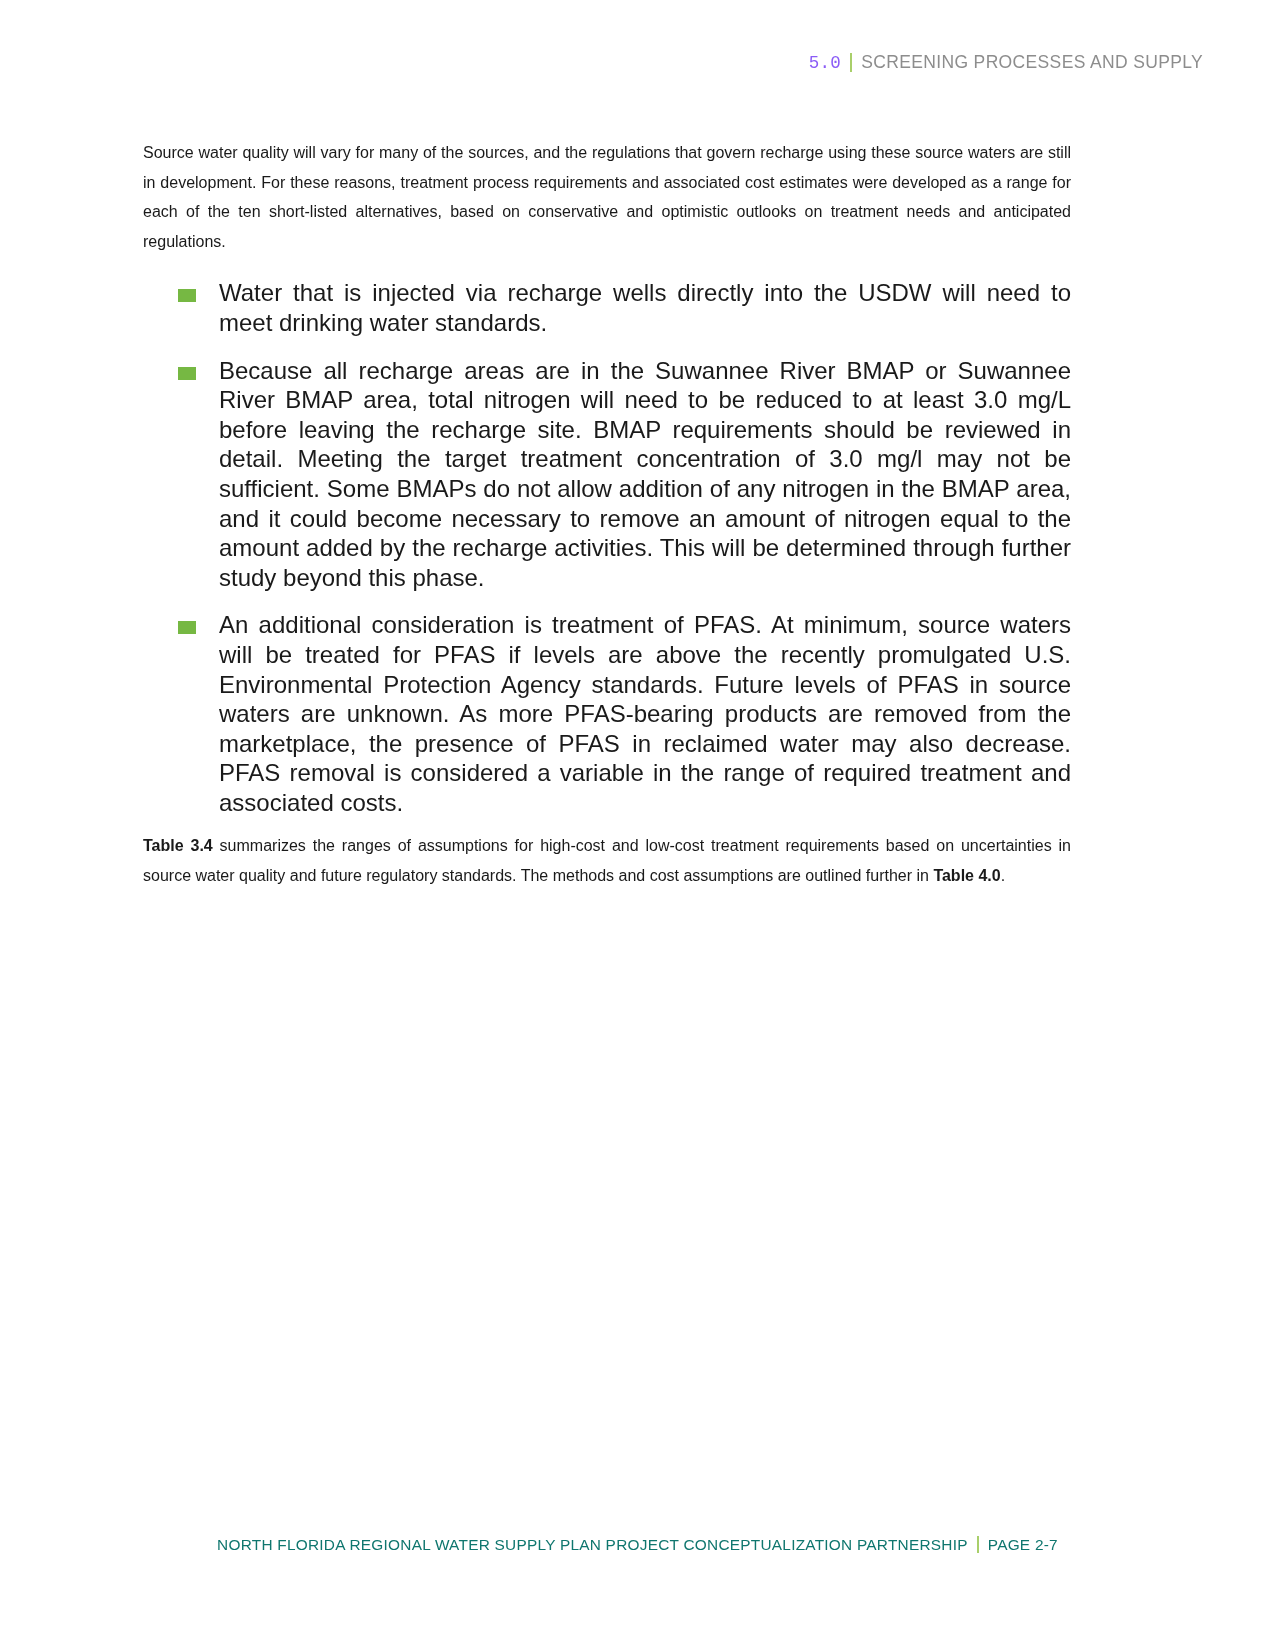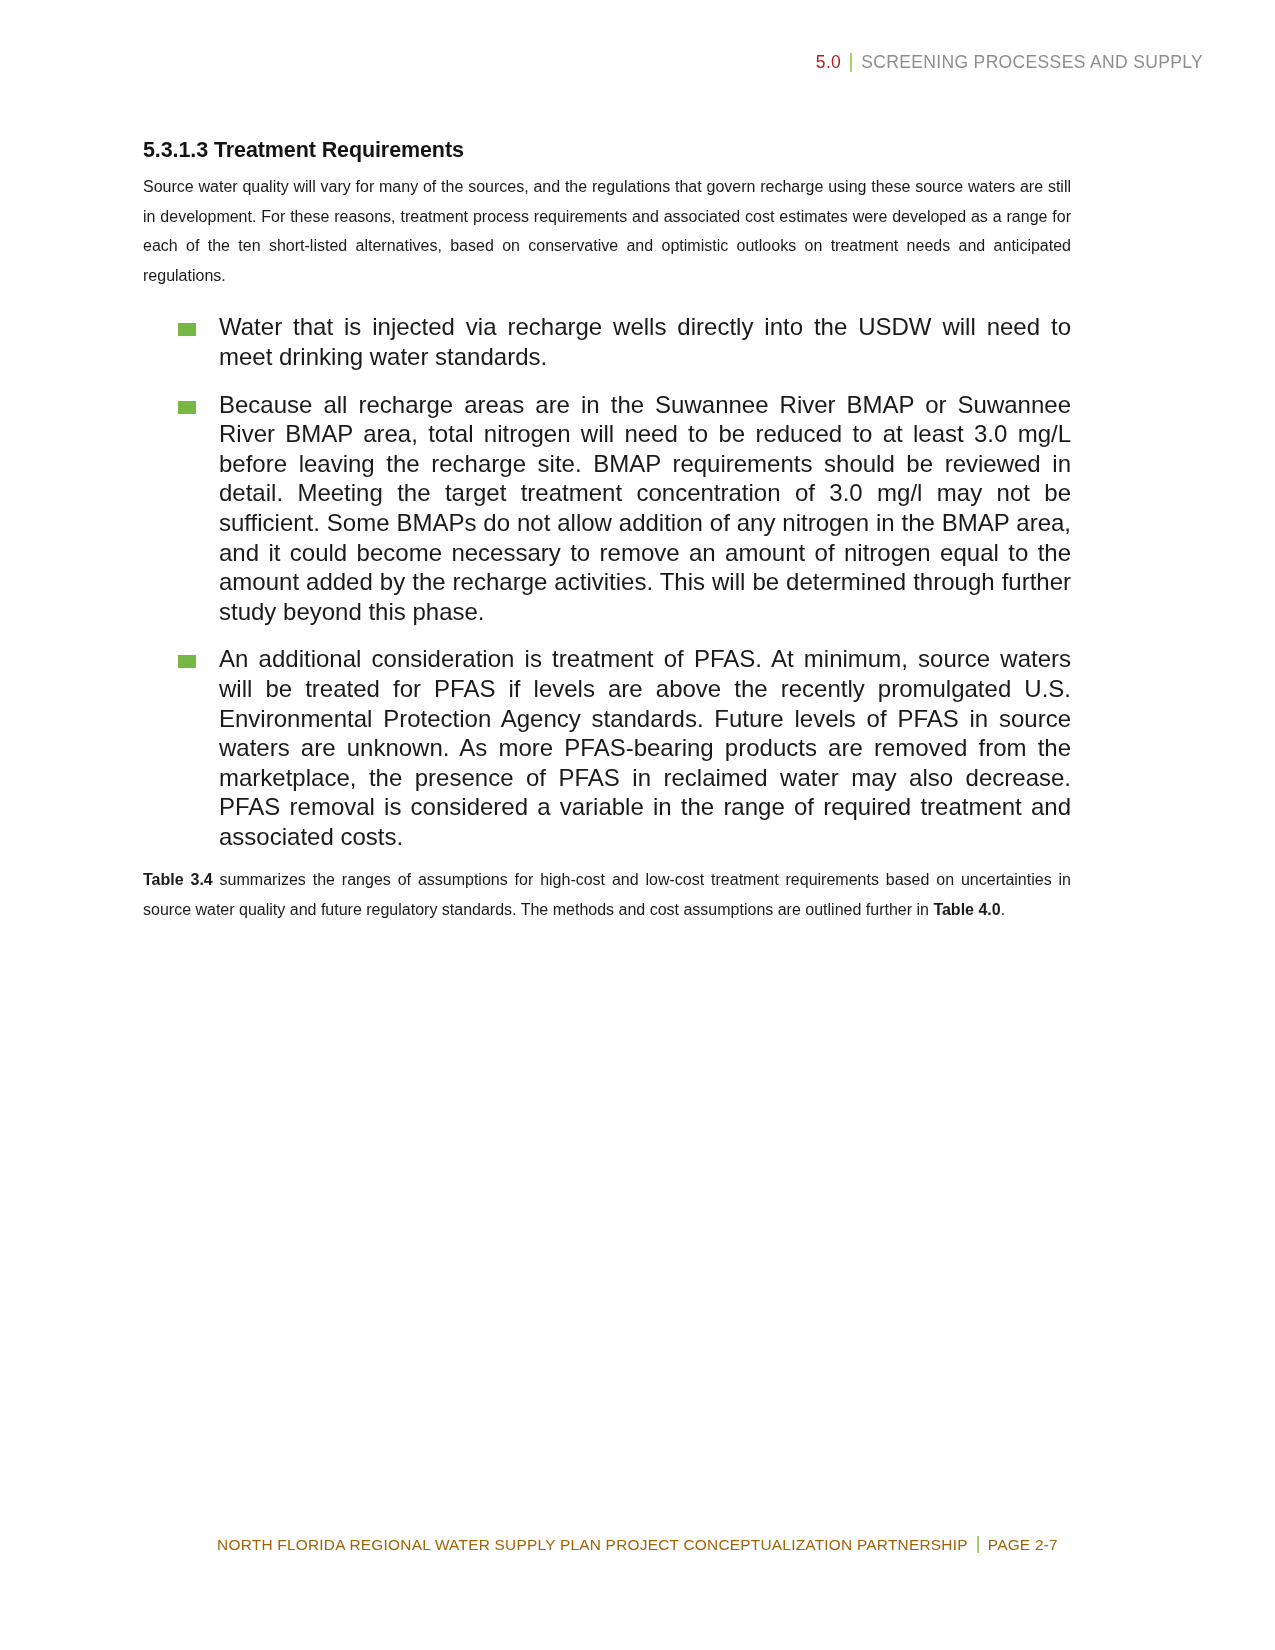--- a/index.html
+++ b/index.html
@@ -26,21 +26,22 @@
     right: 72px;
     display: flex;
     align-items: center;
     gap: 9px;
     font-size: 17.5px;
     letter-spacing: 0.35px;
     color: #8d8d8d;
     white-space: nowrap;
   }
   .page-header .hdr-num {
-    color: #b91c1c;
+    color: #8b5cf6;
+    font-family: Liberation Mono, monospace;
   }
   .page-header .hdr-rule {
     display: inline-block;
     width: 2px;
     height: 19px;
     background: #a9cf6a;
   }
   .page-header .hdr-title {
     color: #8d8d8d;
   }
@@ -113,21 +114,21 @@
     position: absolute;
     bottom: 96px;
     left: 0;
     width: 1275px;
     display: flex;
     justify-content: center;
     align-items: flex-start;
     gap: 9px;
     font-size: 15.4px;
     letter-spacing: 0.25px;
-    color: #a16207;
+    color: #0f766e;
     white-space: nowrap;
   }
   .page-footer .ftr-rule {
     display: inline-block;
     width: 2px;
     height: 17px;
     background: #a9cf6a;
   }
 </style>
 </head>
@@ -136,21 +137,20 @@
 <div class="page">
 
   <div class="page-header">
     <span class="hdr-num">5.0</span>
     <span class="hdr-rule"></span>
     <span class="hdr-title">SCREENING PROCESSES AND SUPPLY</span>
   </div>
 
   <div class="content">
 
-    <h2 class="section-heading">5.3.1.3 Treatment Requirements</h2>
 
     <p class="body-text">Source water quality will vary for many of the sources, and the regulations that govern recharge using these source waters are still in development. For these reasons, treatment process requirements and associated cost estimates were developed as a range for each of the ten short-listed alternatives, based on conservative and optimistic outlooks on treatment needs and anticipated regulations.</p>
 
 
     <ul class="bullet-list">
       <li>
         <span class="bullet-marker"></span>
         <span>Water that is injected via recharge wells directly into the USDW will need to meet drinking water standards.</span>
       </li>
       <li>

